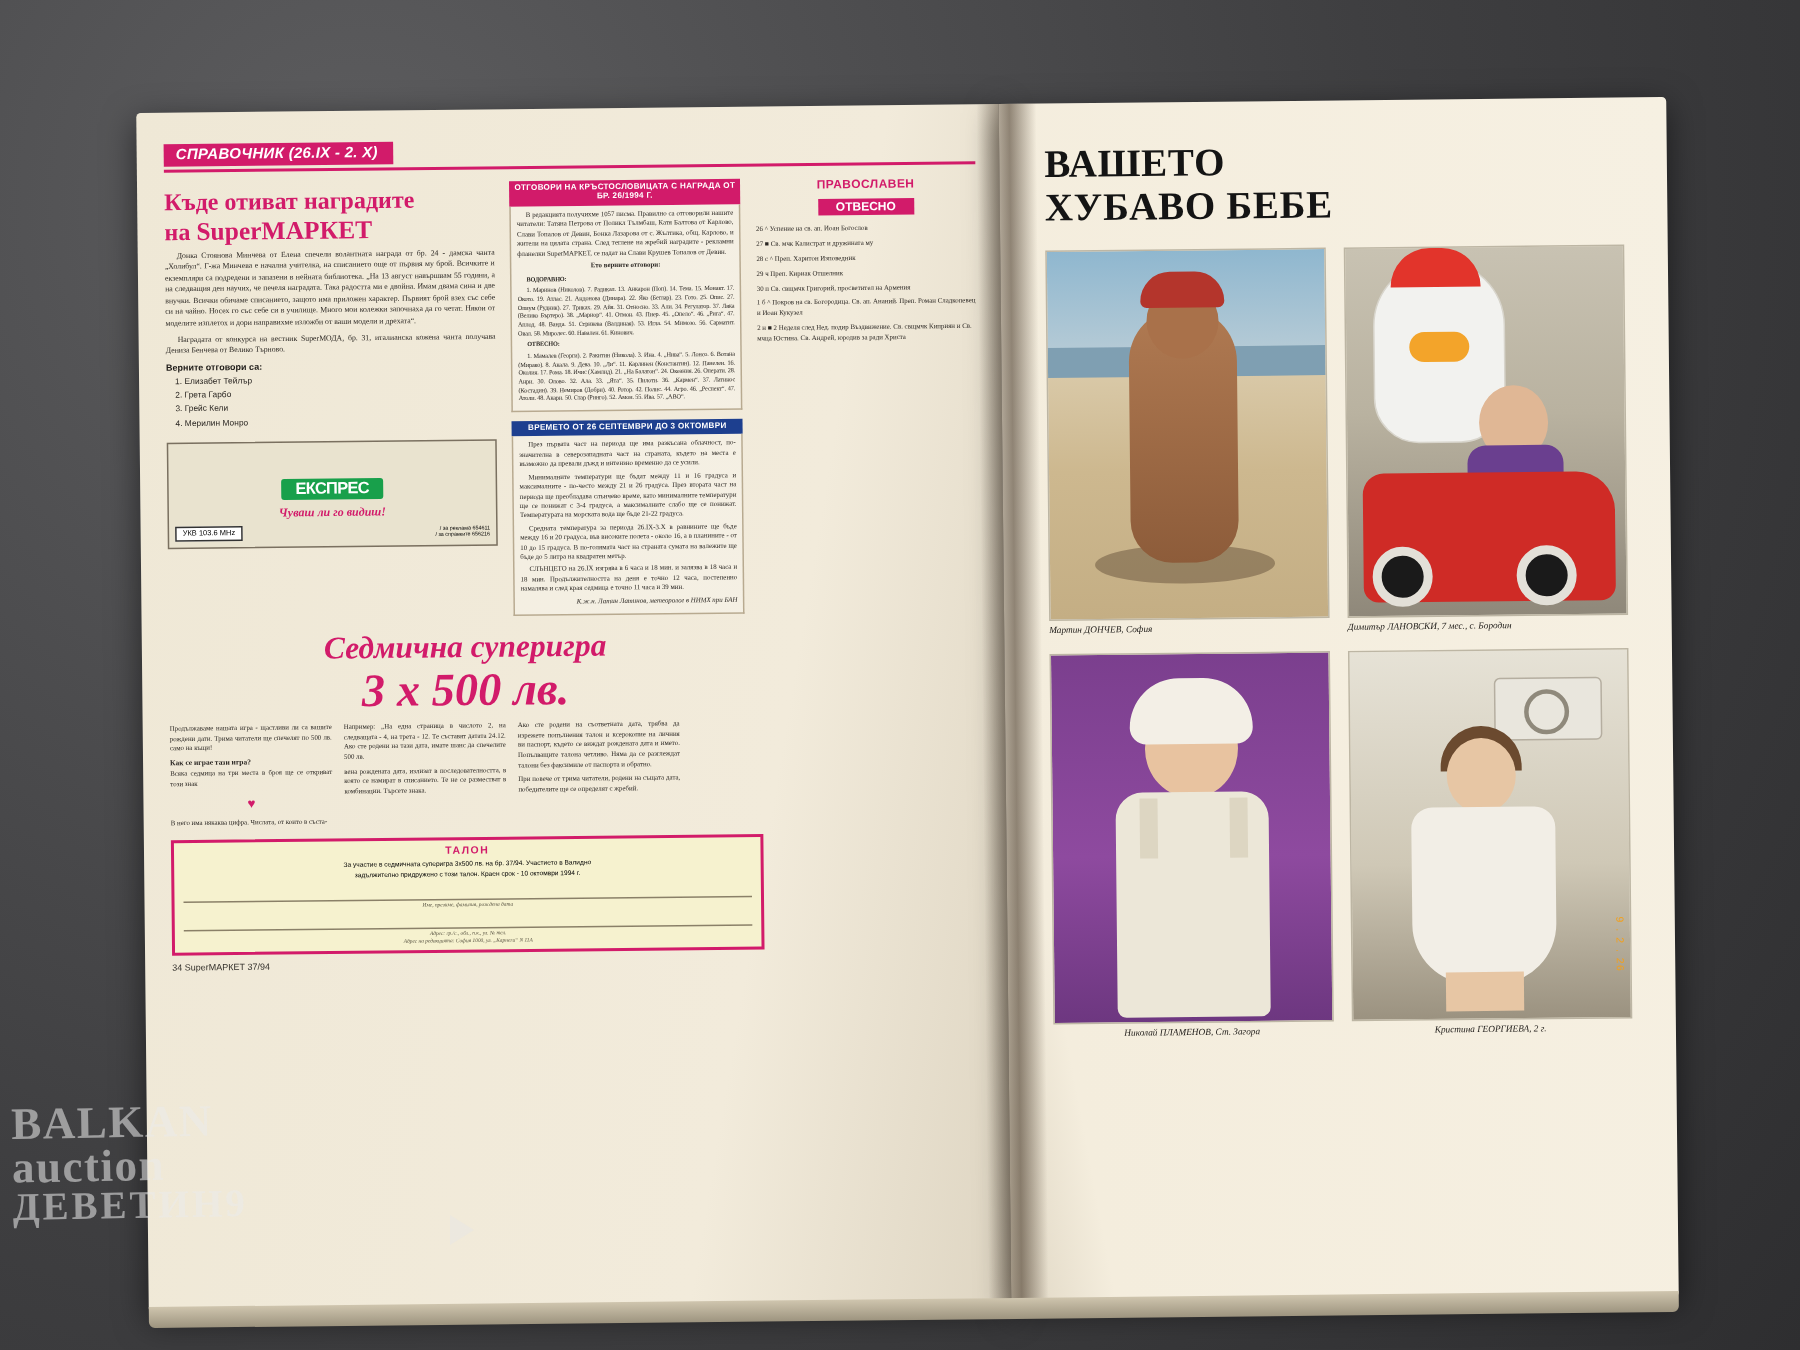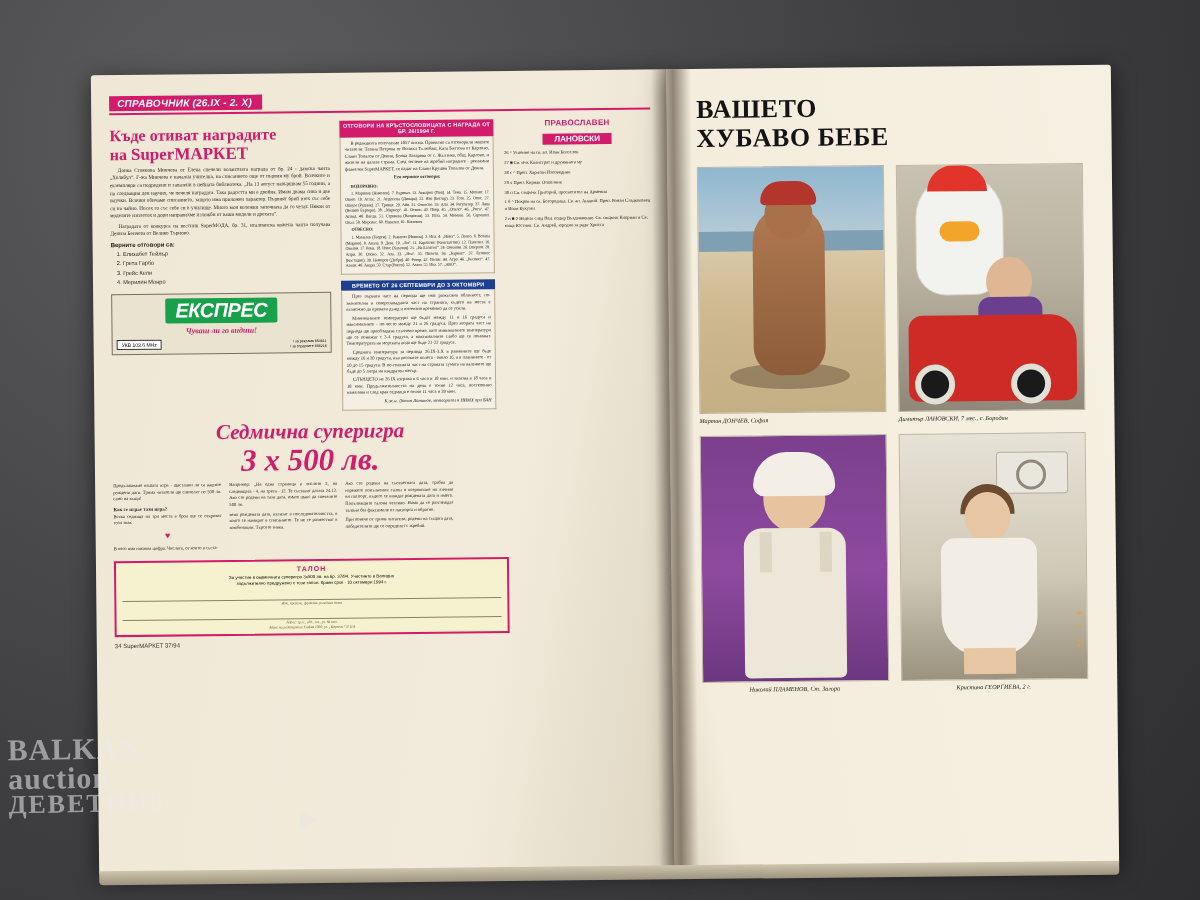--- a/index.html
+++ b/index.html
@@ -81,22 +81,23 @@
   .boxbody p{margin:0 0 2px;text-indent:6px;}
   .dense{font-size:4.2px;line-height:1.35;letter-spacing:-0.1px;}
 
   
   .ad-expres{
     margin-top:8px;border:1px solid #7a7060;background:#e9e3cf;
     padding:4px;text-align:center;position:relative;
   }
   .ad-logo{
     display:inline-block;background:#18a04b;color:#fff;font-weight:bold;
-    font-style:italic;font-size:20px;padding:1px 10px;border-radius:2px;
+    font-size:11px;padding:1px 10px;border-radius:2px;
     letter-spacing:-.5px;
+    margin-top:20px;
   }
   .ad-slogan{color:#d21b6a;font-style:italic;font-weight:bold;font-size:8px;margin-top:3px;
     font-family:"Liberation Serif", serif;}
   .ad-foot{display:flex;justify-content:space-between;align-items:flex-end;margin-top:4px;}
   .ad-freq{border:1px solid #333;font-size:5px;padding:1px 4px;background:#fff;}
   .ad-phones{font-size:3.6px;text-align:right;line-height:1.3;}
 
   
   .game-title{
     color:#d21b6a;font-weight:bold;font-style:italic;text-align:center;
@@ -256,21 +257,21 @@
             <p>Минималните температури ще бъдат между 11 и 16 градуса и максималните - по-често между 21 и 26 градуса. През втората част на периода ще преобладава слънчево време, като минималните температури ще се понижат с 3-4 градуса, а максималните слабо ще се понижат. Температурата на морската вода ще бъде 21-22 градуса.</p>
             <p>Средната температура за периода 26.IX-3.X в равнините ще бъде между 16 и 20 градуса, във високите полета - около 16, а в планините - от 10 до 15 градуса. В по-голямата част на страната сумата на валежите ще бъде до 5 литра на квадратен метър.</p>
             <p>СЛЪНЦЕТО на 26.IX изгрява в 6 часа и 18 мин. и залязва в 18 часа и 18 мин. Продължителността на деня е точно 12 часа, постепенно намалява и след края седмица е точно 11 часа и 39 мин.</p>
             <p style="text-align:right;font-style:italic;text-indent:0">К.ж.н. Латин Латинов, метеоролог в НИМХ при БАН</p>
           </div>
         </div>
 
         <div class="col-c">
           <div class="cal-head">
             <div class="t1">ПРАВОСЛАВЕН</div>
-            <div class="t2">ЛАНОВСКИ</div>
+            <div class="t2">ОТВЕСНО</div>
           </div>
           <div class="cal-body">
             <div>26 ^ Успение на св. ап. Иоан Богослов</div>
             <div>27 ■ Св. мчк Калистрат и дружината му</div>
             <div>28 с ^ Преп. Харитон Изповедник</div>
             <div>29 ч Преп. Кириак Отшелник</div>
             <div>30 п Св. свщмчк Григорий, просветител на Армения</div>
             <div>1 б ^ Покров на св. Богородица. Св. ап. Ананий. Преп. Роман Сладкопевец и Иоан Кукузел</div>
             <div>2 н ■ 2 Неделя след Нед. подир Въздвижение. Св. свщмчк Киприян и Св. мчца Юстина. Св. Андрей, юродив за ради Христа</div>
           </div>

